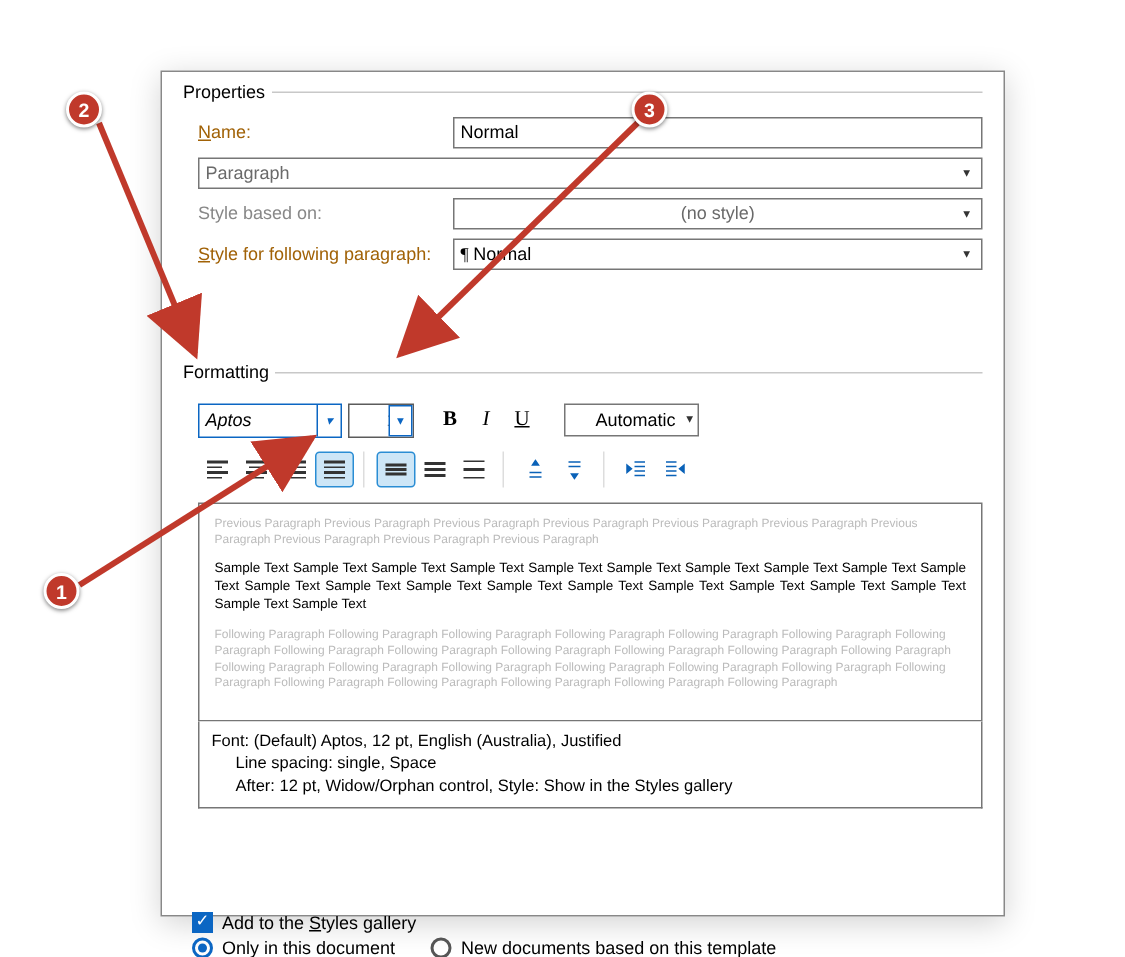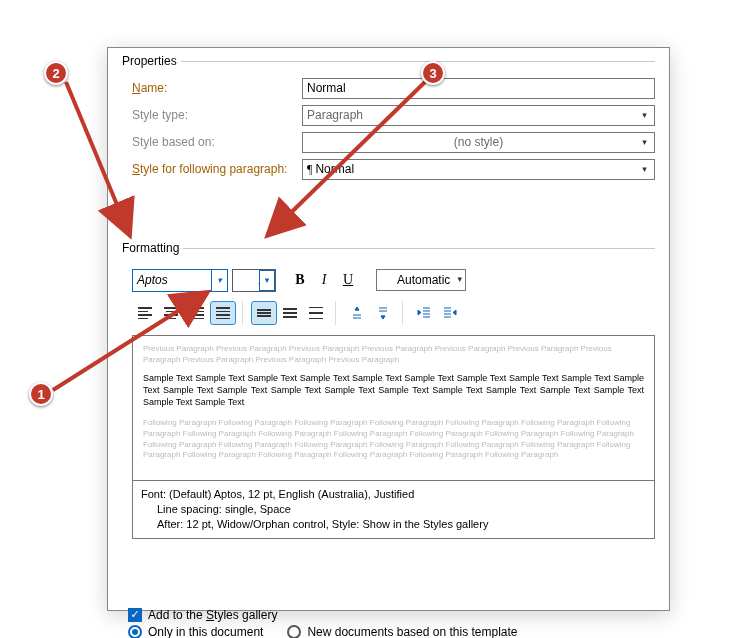--- a/index.html
+++ b/index.html
@@ -231,21 +231,20 @@
 
     <fieldset class="group">
       <legend>Properties</legend>
 
       <div class="form-row">
         <span class="lbl"><span class="u">N</span>ame:</span>
         <div class="ctrl"><input class="txt" value="Normal" style=""></div>
       </div>
 
       <div class="form-row">
-        <span class="lbl dis">Style type:</span>
         <div class="ctrl">
           <div class="combo dis">
             <span class="val">Paragraph</span>
             <span class="chev">▾</span>
           </div>
         </div>
       </div>
 
       <div class="form-row">
         <span class="lbl dis">Style based on:</span>

